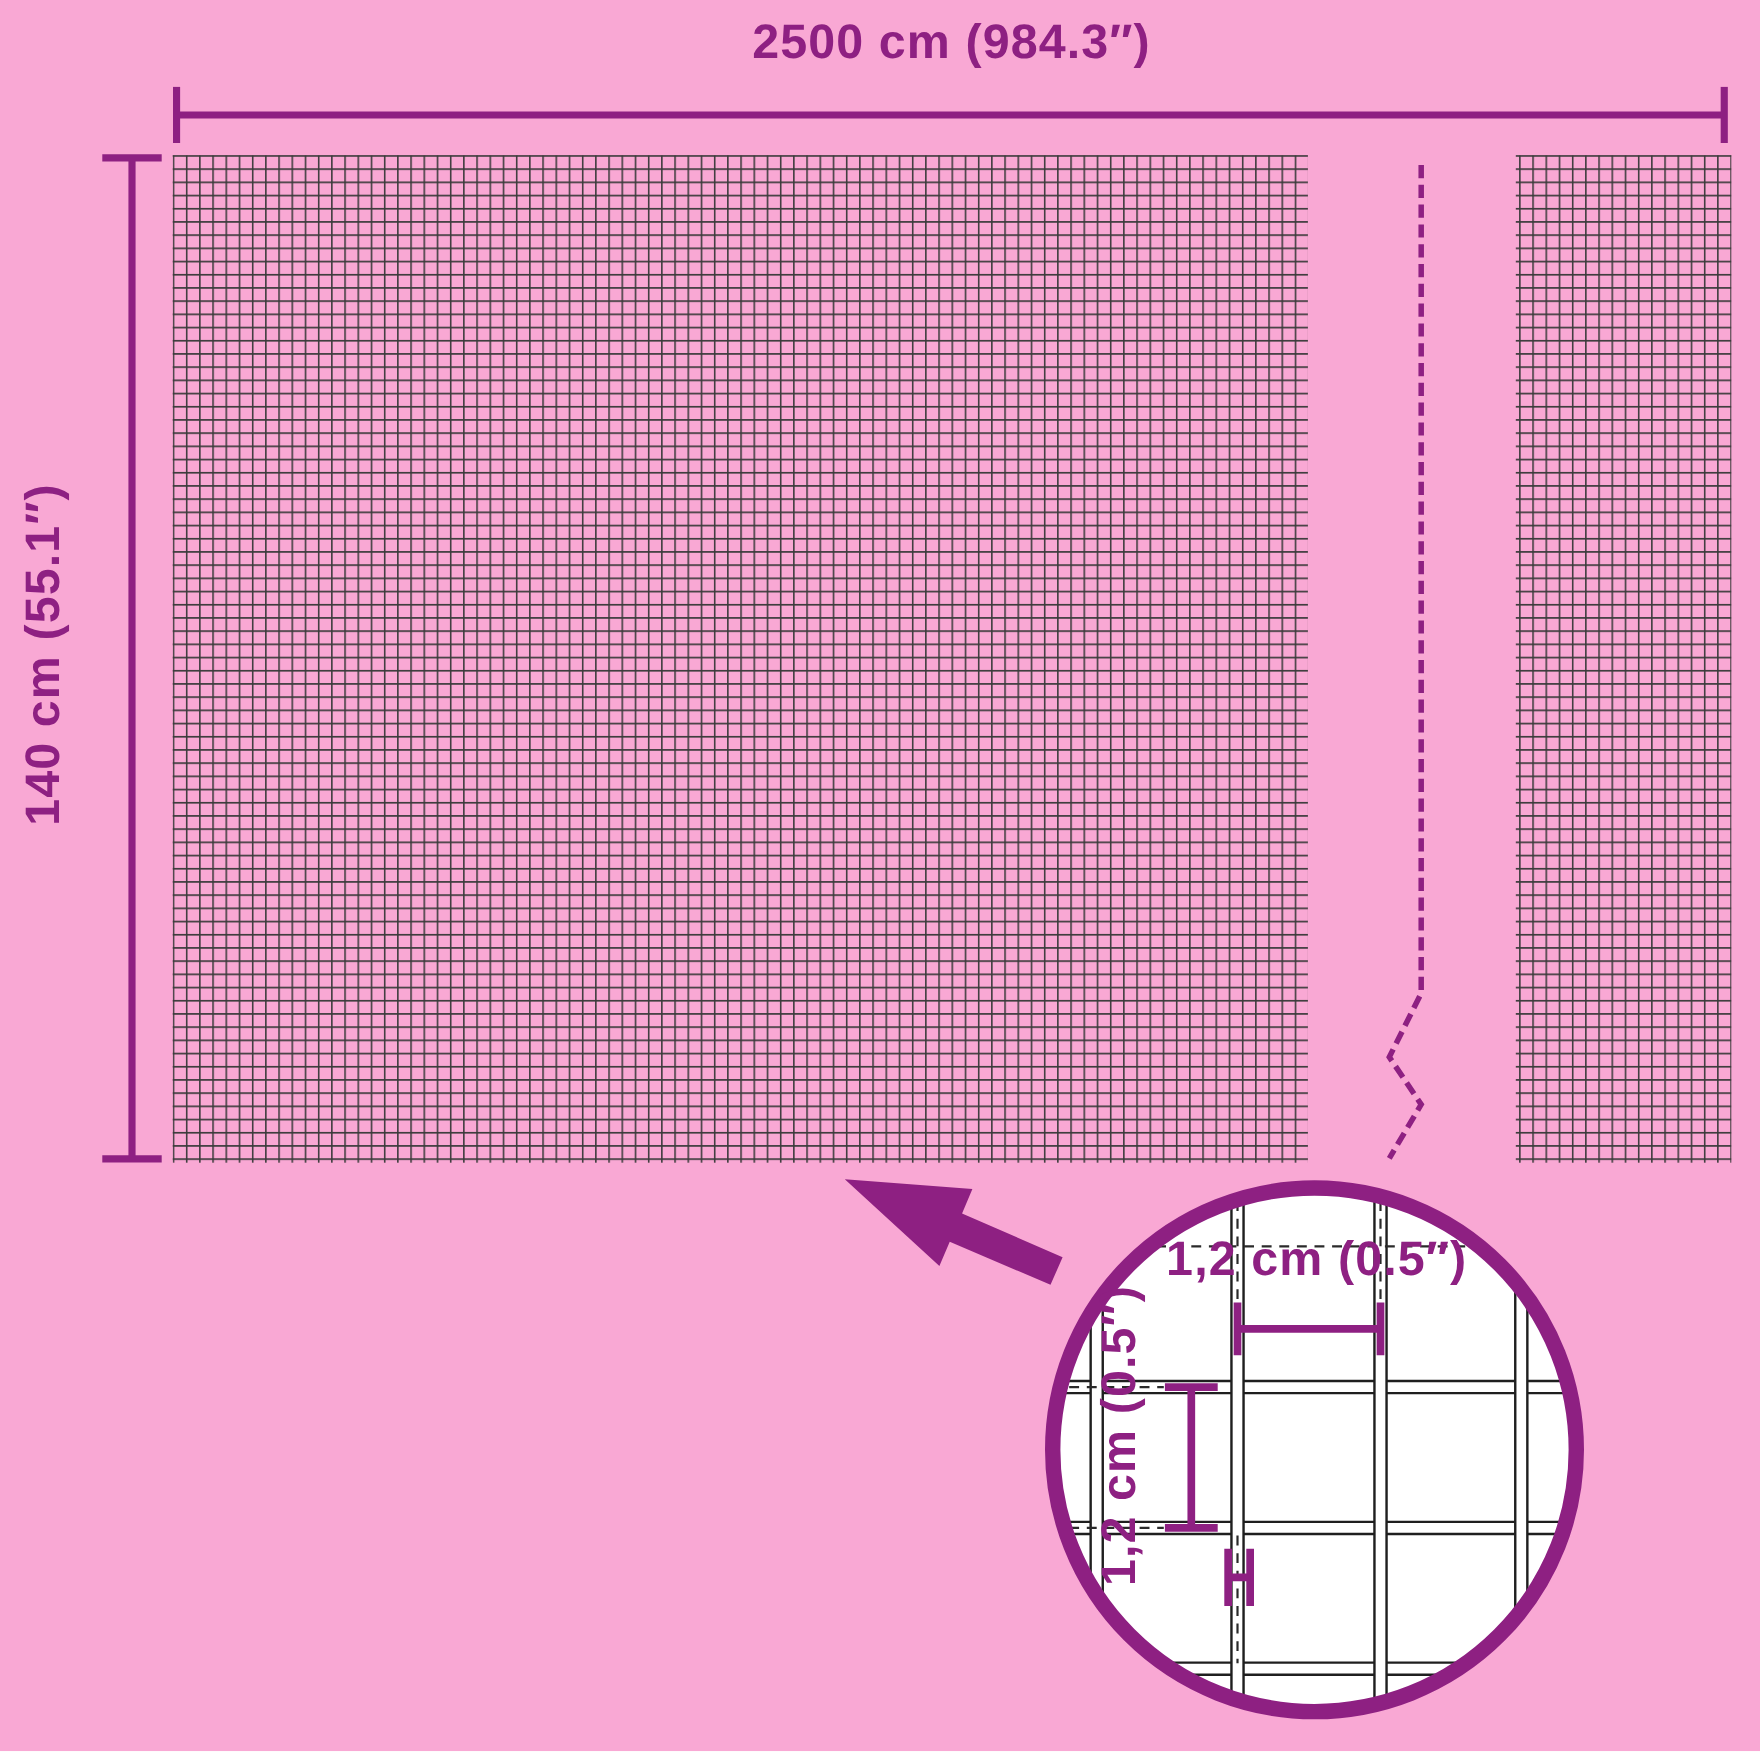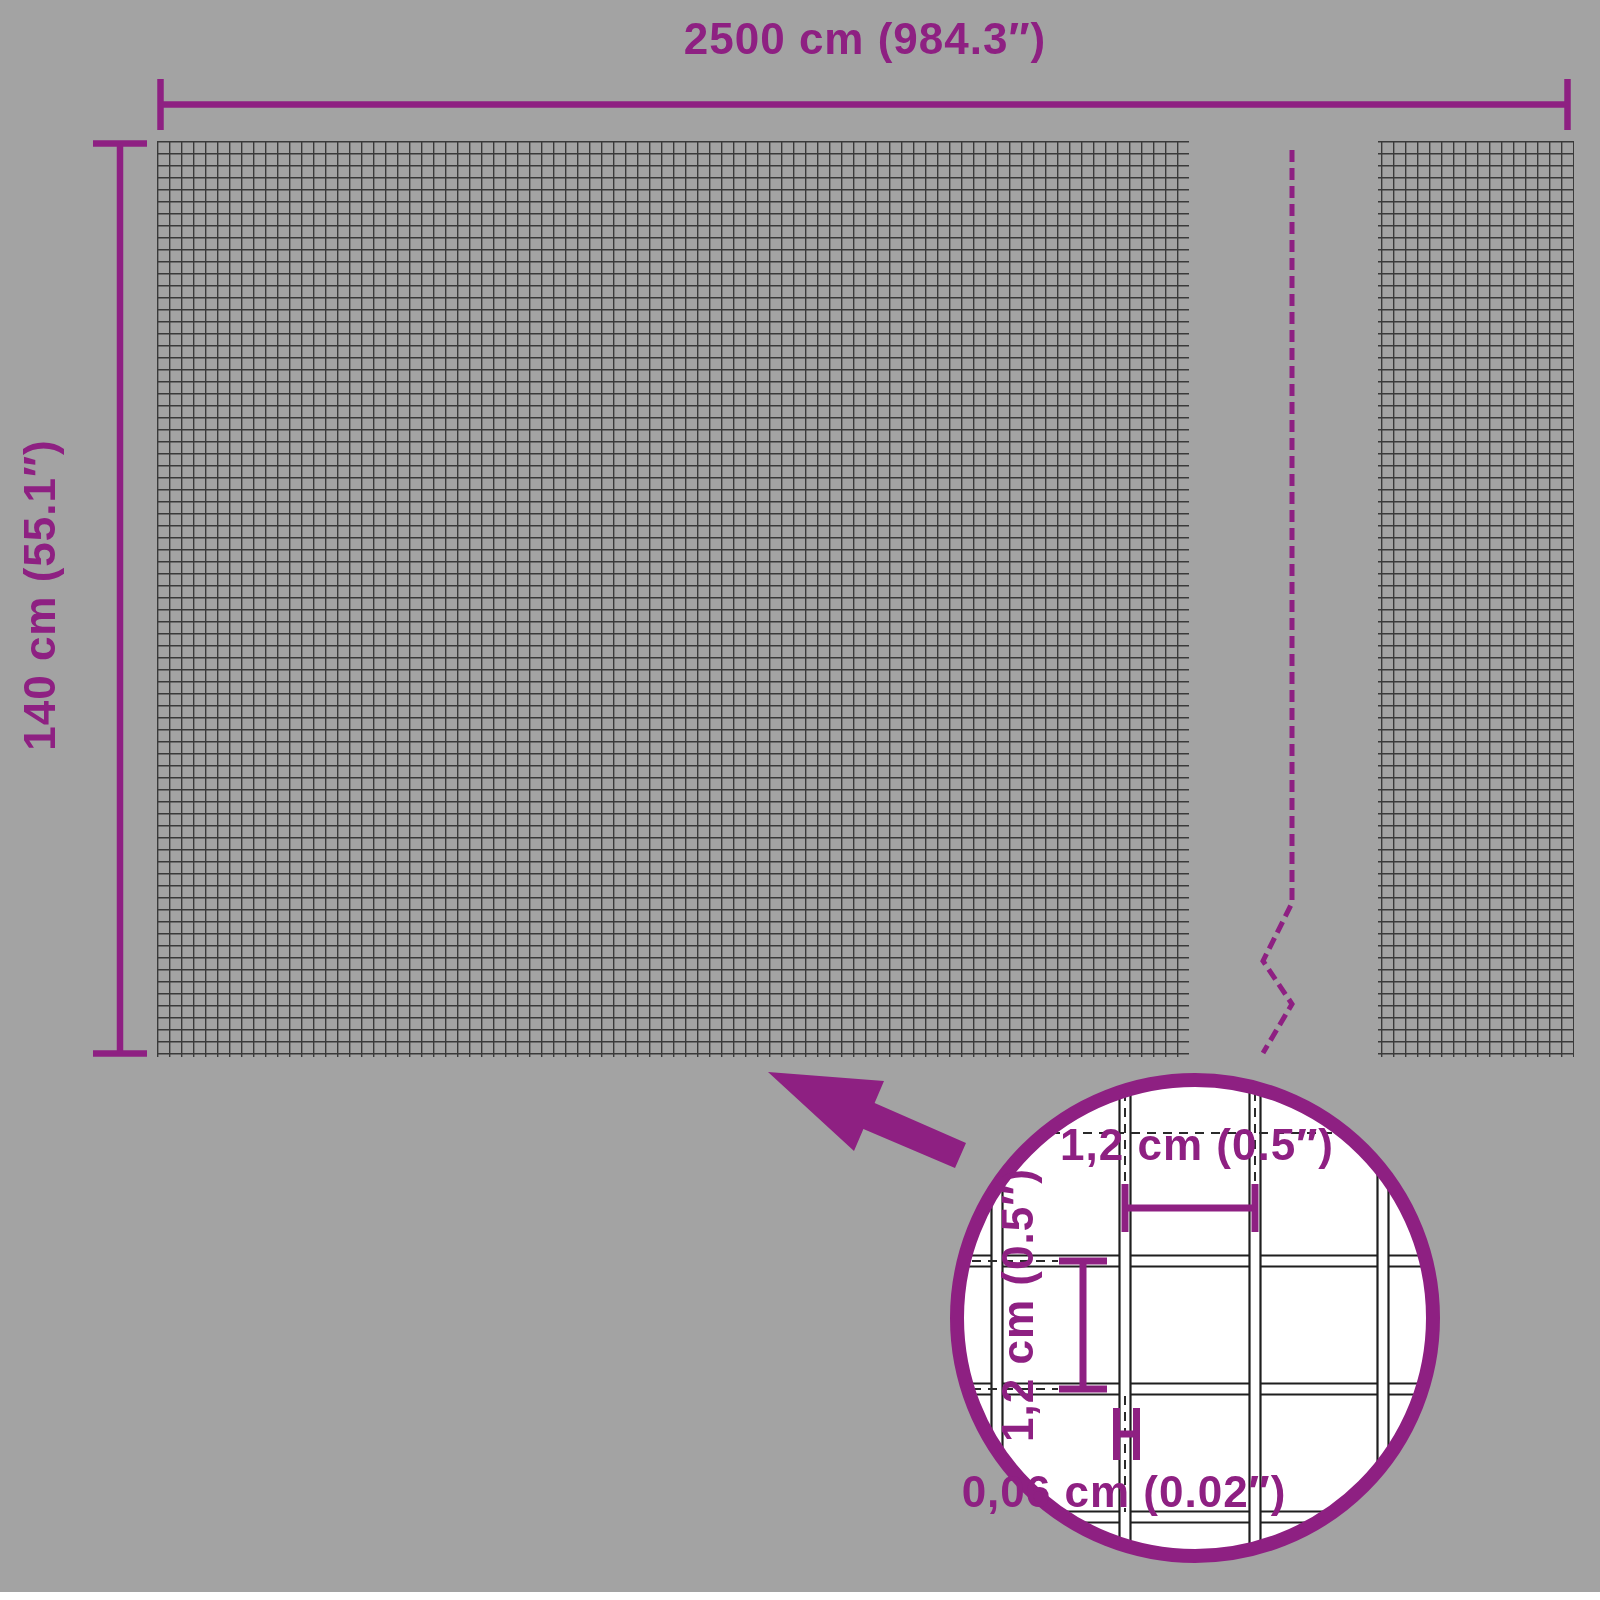--- a/index.html
+++ b/index.html
@@ -1,19 +1,19 @@
 <!DOCTYPE html>
 <html><head>
 <meta charset="utf-8">
 <style>
   html,body{margin:0;padding:0;background:#ffffff;}
   #stage{
     position:relative;
     width:1600px;height:1592px;
-    background:#a3a3a3;
+    background:#f9a8d4;
     overflow:hidden;
     font-family:"Liberation Sans", sans-serif;
   }
   #stage svg{position:absolute;left:0;top:0;}
   .dim-label{
     position:absolute;
     font-weight:bold;
     font-size:44px;
     line-height:50px;
     color:#8e2082;
@@ -121,15 +121,14 @@
   </svg>
 
   <div class="dim-label" style="left:540px;top:14px;width:650px;">2500 cm (984.3″)</div>
 
   <div class="dim-label rot" style="left:-285px;top:570px;width:650px;height:50px;">140 cm (55.1″)</div>
 
   <div class="dim-label" style="left:947px;top:1120px;width:500px;">1,2 cm (0.5″)</div>
 
   <div class="dim-label rot" style="left:768px;top:1280px;width:500px;height:50px;">1,2 cm (0.5″)</div>
 
-  <div class="dim-label" style="left:824px;top:1467px;width:600px;">0,06 cm (0.02″)</div>
 
 </div>
 
 </body></html>

